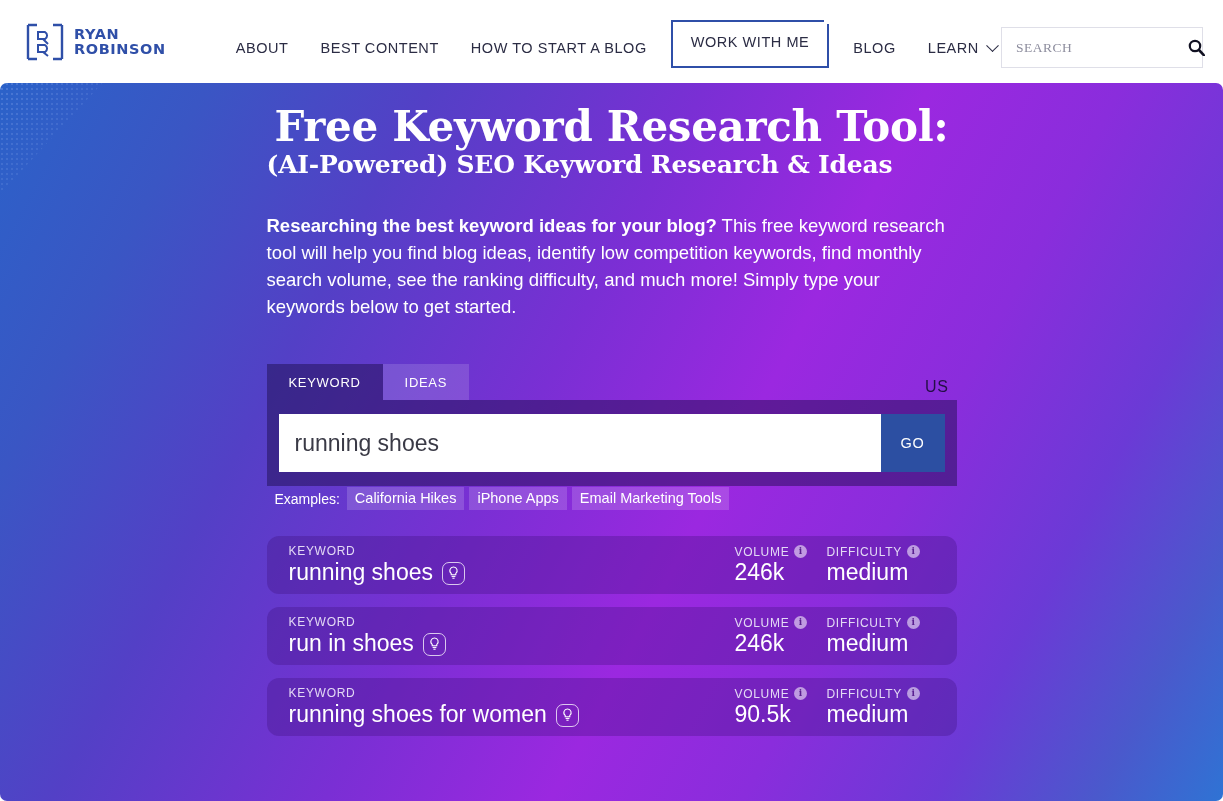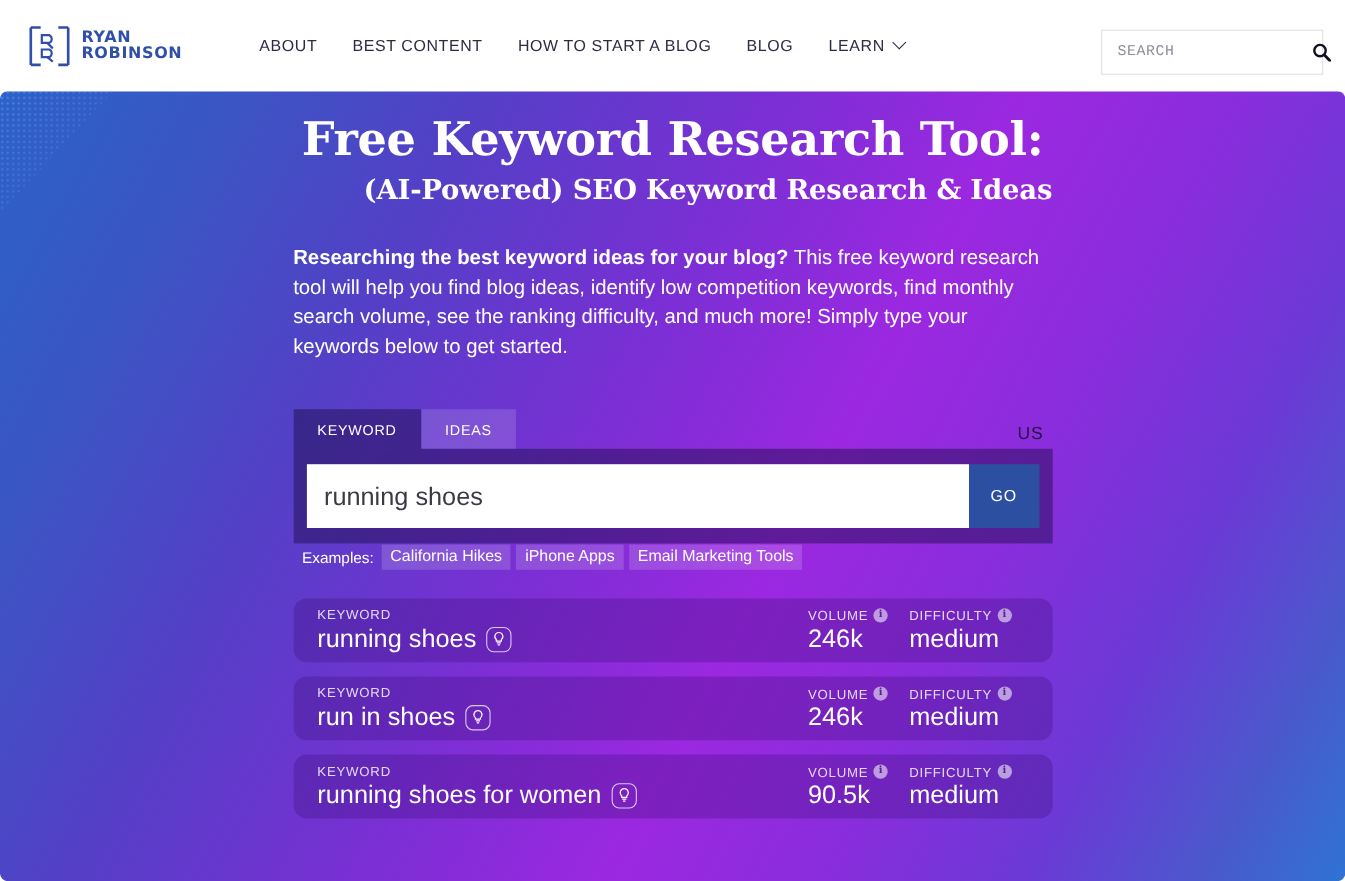--- a/index.html
+++ b/index.html
@@ -107,21 +107,21 @@
     align-items: center;
   }
   .search-box input {
     border: 0;
     outline: 0;
     flex: 1;
     padding-left: 14px;
     font-size: 13.5px;
     letter-spacing: 0.5px;
     color: #2b2c44;
-    font-family: Liberation Mono, monospace;
+    font-family: Liberation Serif, serif;
     background: transparent;
   }
   .search-box input::placeholder { color: #8d8d9e; }
   .search-btn {
     background: transparent;
     border: 0;
     padding: 0 12px 0 6px;
     cursor: pointer;
     display: flex;
     align-items: center;
@@ -170,22 +170,21 @@
     color: #ffffff;
     text-align: center;
     letter-spacing: -0.3px;
   }
   h2.subtitle {
     font-family: "DejaVu Serif", serif;
     font-weight: bold;
     font-size: 25px;
     line-height: 1.2;
     color: #ffffff;
-    text-align: right;
-    margin-top: 8px;
+    text-align: left;
     letter-spacing: -0.2px;
   }
   p.lede {
     margin-top: 32px;
     font-size: 18.5px;
     line-height: 1.46;
     color: #ffffff;
     font-family: "Liberation Sans", sans-serif;
   }
   p.lede b { font-weight: bold; }
@@ -371,20 +370,21 @@
     <div class="logo-text">
       <span>RYAN</span>
       <span>ROBINSON</span>
     </div>
   </div>
 
   <nav class="nav">
     <div class="nav-item">ABOUT</div>
     <div class="nav-item">BEST CONTENT</div>
     <div class="nav-item">HOW TO START A BLOG</div>
+    <div class="nav-item bracket">WORK WITH ME</div>
     <div class="nav-item">BLOG</div>
     <div class="nav-item">
       <span>LEARN</span><i class="nav-caret"></i>
     </div>
   </nav>
 
   <div class="search-box">
     <input type="text" placeholder="SEARCH" style="">
     <button class="search-btn">
       <svg width="17" height="17" viewBox="0 0 17 17">

